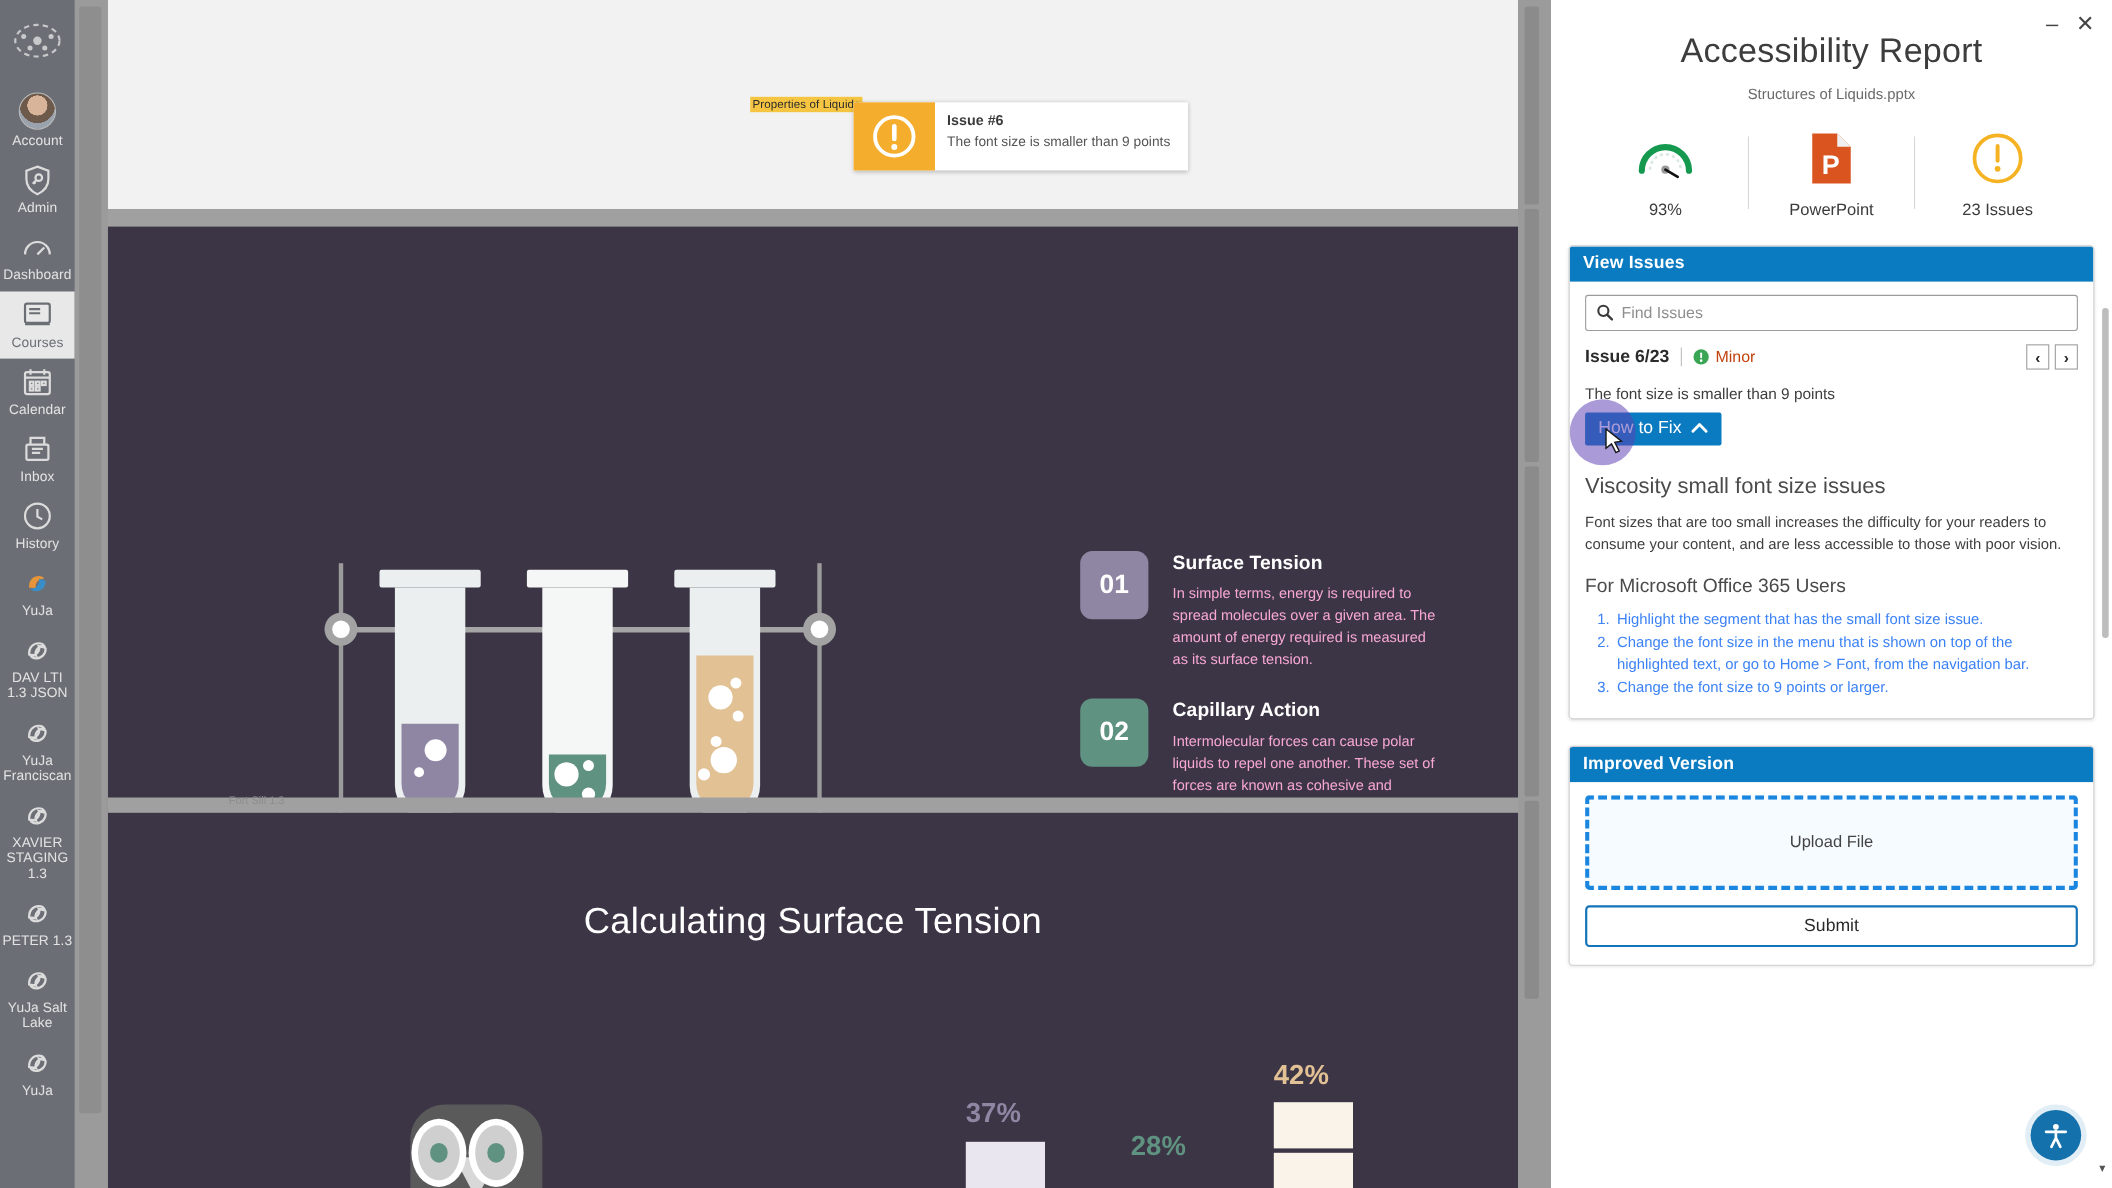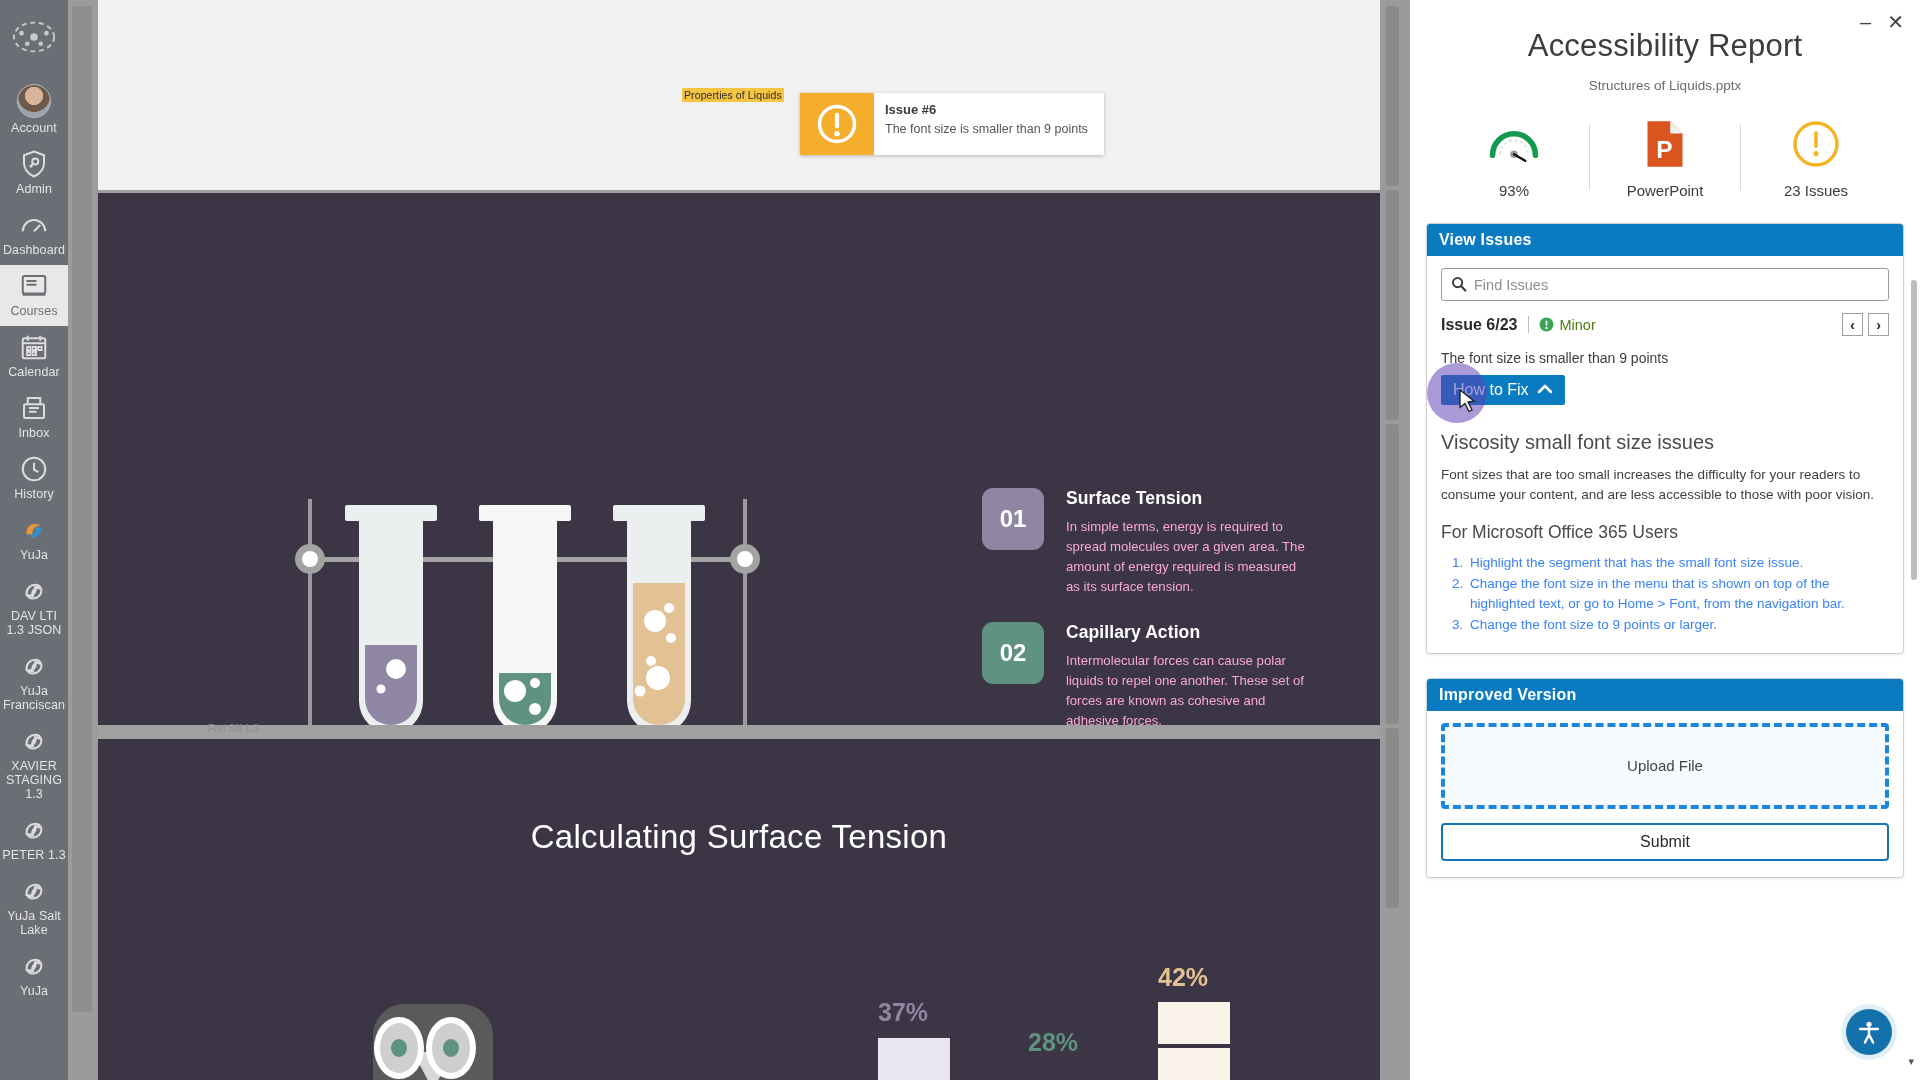--- a/index.html
+++ b/index.html
@@ -51,39 +51,39 @@
     position: absolute; left: 98px; top: 0; width: 1312px; height: 1080px;
     background: #a0a0a0; overflow: hidden;
   }
   .page {
     position: absolute; left: 0; width: 1282px; background: #3c3545;
   }
   .page-white { background: #f2f2f2; }
 
   #page1 { top: 0; height: 190px; }
 
-  .slide1 { position: absolute; left: 0; top: 193px; width: 1470px; height: 535px; background: #3c3545; }
+  .slide1 { position: absolute; left: 0; top: 206px; width: 1470px; height: 535px; background: #3c3545; }
   .slide-gap { position: absolute; left:0; top: 725px; width:1282px; height: 14px; background:#a0a0a0; }
   .slide2 { position: absolute; left: 0; top: 739px; width: 1282px; height: 341px; background: #3c3545; }
 
   .doc-scroll-right { position:absolute; right: 0; top:0; width: 18px; height: 1080px; background:#eaeaea; }
 
   
   .hl-text {
     position: absolute; left: 682px; top: 88px;
     background: #f5c542; color: #2b2b2b; font-size: 10.5px;
     padding: 1px 2px; font-family: "Liberation Sans", sans-serif;
     letter-spacing: .1px;
   }
 
   
   .issue-card {
     position: absolute; left: 776px; top: 93px; width: 304px; height: 62px;
     background: #fff; box-shadow: 0 1px 4px rgba(0,0,0,.25);
-    display: flex; align-items: stretch; margin-left: 24px;
+    display: flex; align-items: stretch;
   }
   .issue-card .badge {
     width: 74px; background: #f5ad2e; display: flex; align-items: center; justify-content: center;
   }
   .issue-card .badge svg { width: 42px; height: 42px; }
   .issue-card .body { flex: 1; padding: 9px 11px; }
   .issue-card .t1 { font-size: 13px; font-weight: bold; color: #3a3a3a; }
   .issue-card .t2 { font-size: 12.5px; color: #555; margin-top: 5px; }
 
   
@@ -143,21 +143,21 @@
     padding: 0 10px 0 32px; font-size: 14.5px; color: #333;
     font-family: "Liberation Sans", sans-serif; outline: none; background: #fff;
   }
   .find-input::placeholder { color: #8e8e8e; }
   .find-ico { position: absolute; left: 10px; top: 8px; width: 16px; height: 16px; }
 
   .issue-row { display: flex; align-items: center; margin-top: 12px; }
   .issue-no { font-size: 16px; font-weight: bold; color: #2b2b2b; }
   .vline { width: 1px; height: 17px; background: #bdbdbd; margin: 0 10px; }
   .sev-ico { width: 15px; height: 15px; margin-right: 6px; }
-  .sev-label { font-size: 14.5px; color: #4d7c0f; }
+  .sev-label { font-size: 14.5px; color: #c2410c; }
   .navbtns { margin-left: auto; display: flex; gap: 5px; }
   .navbtn {
     width: 21px; height: 23px; border: 1px solid #9f9f9f; background: #fff;
     display:flex; align-items:center; justify-content:center; font-size: 14px;
     color:#222; cursor:pointer; font-weight: bold;
   }
 
   .issue-desc { font-size: 14px; color: #3d3d3d; margin-top: 14px; }
 
   .fixbtn-wrap { position: relative; margin-top: 9px; display: inline-block; }

